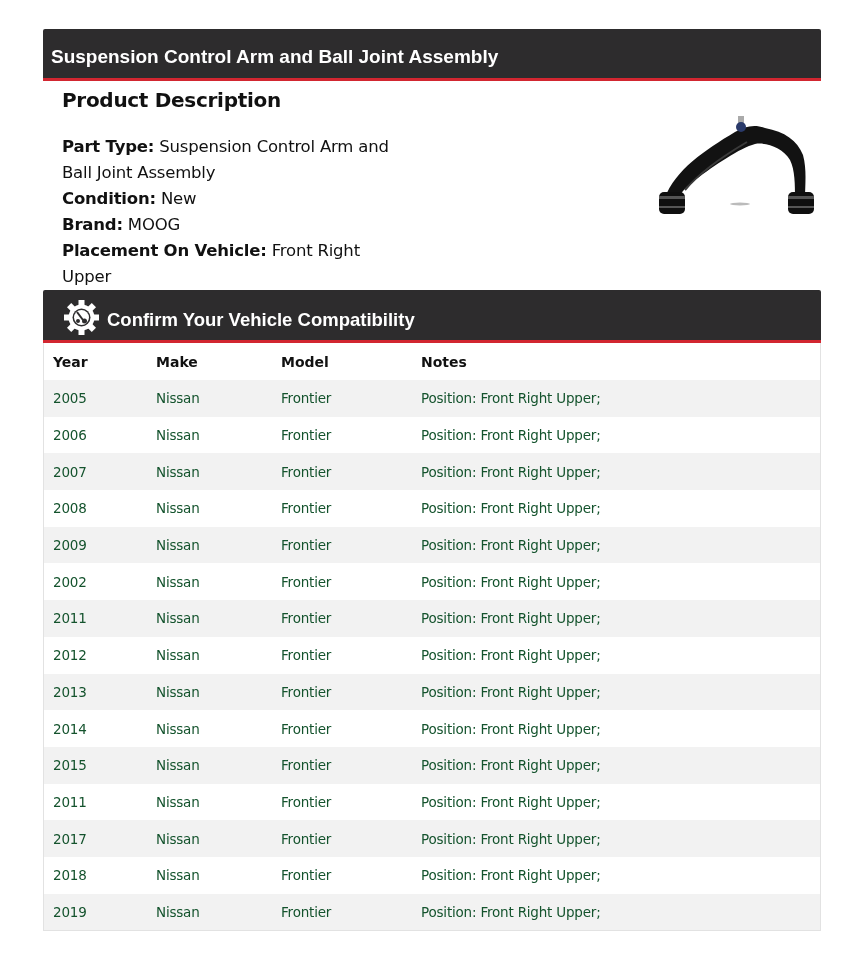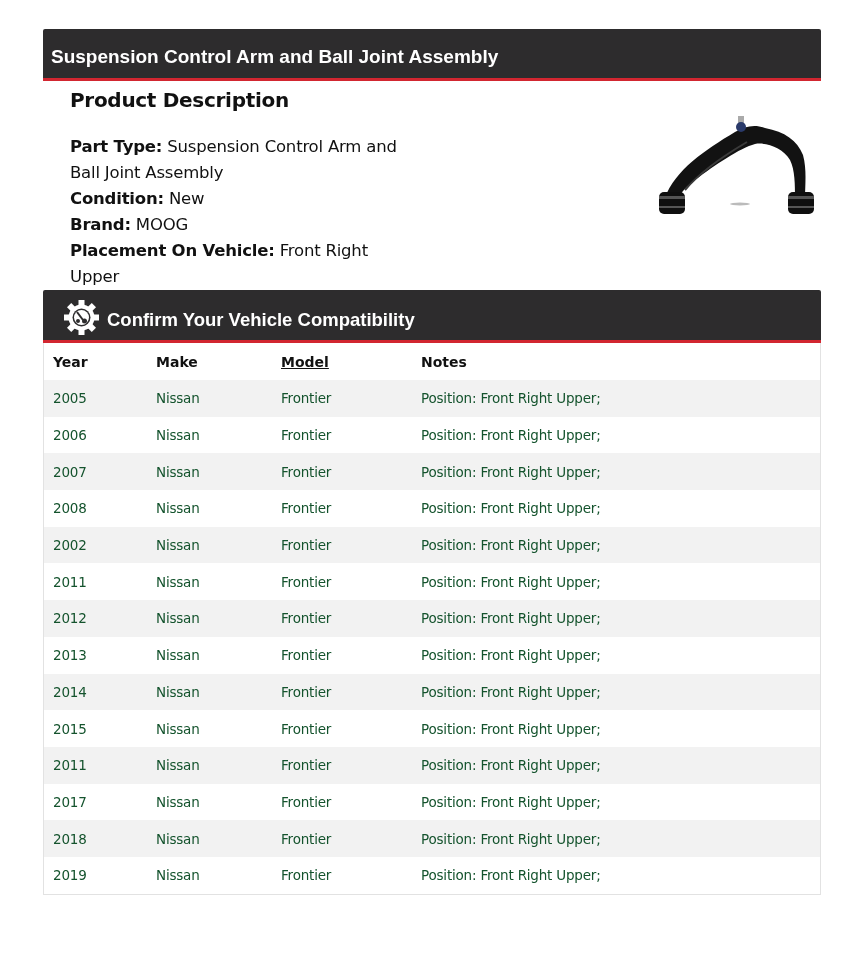--- a/index.html
+++ b/index.html
@@ -9,40 +9,40 @@
     position: absolute; left: 43px; width: 778px; background: #2d2c2d;
     border-bottom: 3px solid #d22630; box-sizing: border-box;
     border-radius: 2px 2px 0 0;
   }
   .banner-title {
     font-family: "Liberation Sans", sans-serif; font-weight: bold; color: #ffffff;
   }
   #top-banner { top: 29px; height: 52px; }
   #top-banner .banner-title { position: absolute; left: 8px; top: 17px; font-size: 19px; }
 
-  .desc { position: absolute; left: 70px; top: 88px; width: 560px; }
+  .desc { position: absolute; left: 62px; top: 88px; width: 560px; }
   .desc h2 { margin: 0; font-family: "DejaVu Sans", sans-serif; font-size: 20px; font-weight: bold; letter-spacing: -0.3px; }
   .desc .props { margin-top: 22px; font-size: 16.5px; line-height: 26px; width: 350px; letter-spacing: -0.2px; }
   .desc .props b { font-weight: bold; }
 
   .product-img { position: absolute; left: 655px; top: 110px; width: 165px; height: 115px; }
 
   #compat-banner { top: 290px; height: 53px; }
   #compat-banner .gear { position: absolute; left: 20px; top: 9px; width: 37px; height: 37px; }
   #compat-banner .banner-title { position: absolute; left: 64px; top: 19px; font-size: 18.5px; }
 
   .table-wrap { position: absolute; left: 43px; top: 343px; width: 778px; border: 1px solid #e2e2e2; border-top: none; box-sizing: border-box; }
   table { border-collapse: collapse; width: 100%; font-family: "DejaVu Sans", sans-serif; font-size: 13.5px; }
   th { text-align: left; font-weight: bold; height: 37px; padding: 0 0 0 9px; font-size: 14px; }
   td { height: 36.7px; padding: 0 0 0 9px; color: #14532d; letter-spacing: -0.2px; }
   tbody tr:nth-child(odd) { background: #f2f2f2; }
   tbody tr:nth-child(even) { background: #ffffff; }
   .c-year { width: 94px; }
   .c-make { width: 116px; }
-  .c-model { width: 131px; text-decoration: underline; }
+  .c-model { width: 131px; }
 </style>
 </head>
 <body>
 
 <div class="banner" id="top-banner">
   <div class="banner-title">Suspension Control Arm and Ball Joint Assembly</div>
 </div>
 
 <div class="desc">
   <h2>Product Description</h2>
@@ -123,20 +123,26 @@
           <td>Frontier</td>
           <td>Position: Front Right Upper;</td>
         </tr>
       <tr>
           <td>2008</td>
           <td>Nissan</td>
           <td>Frontier</td>
           <td>Position: Front Right Upper;</td>
         </tr>
       <tr>
+          <td>2009</td>
+          <td>Nissan</td>
+          <td>Frontier</td>
+          <td>Position: Front Right Upper;</td>
+        </tr>
+      <tr>
           <td>2002</td>
           <td>Nissan</td>
           <td>Frontier</td>
           <td>Position: Front Right Upper;</td>
         </tr>
       <tr>
           <td>2011</td>
           <td>Nissan</td>
           <td>Frontier</td>
           <td>Position: Front Right Upper;</td>

